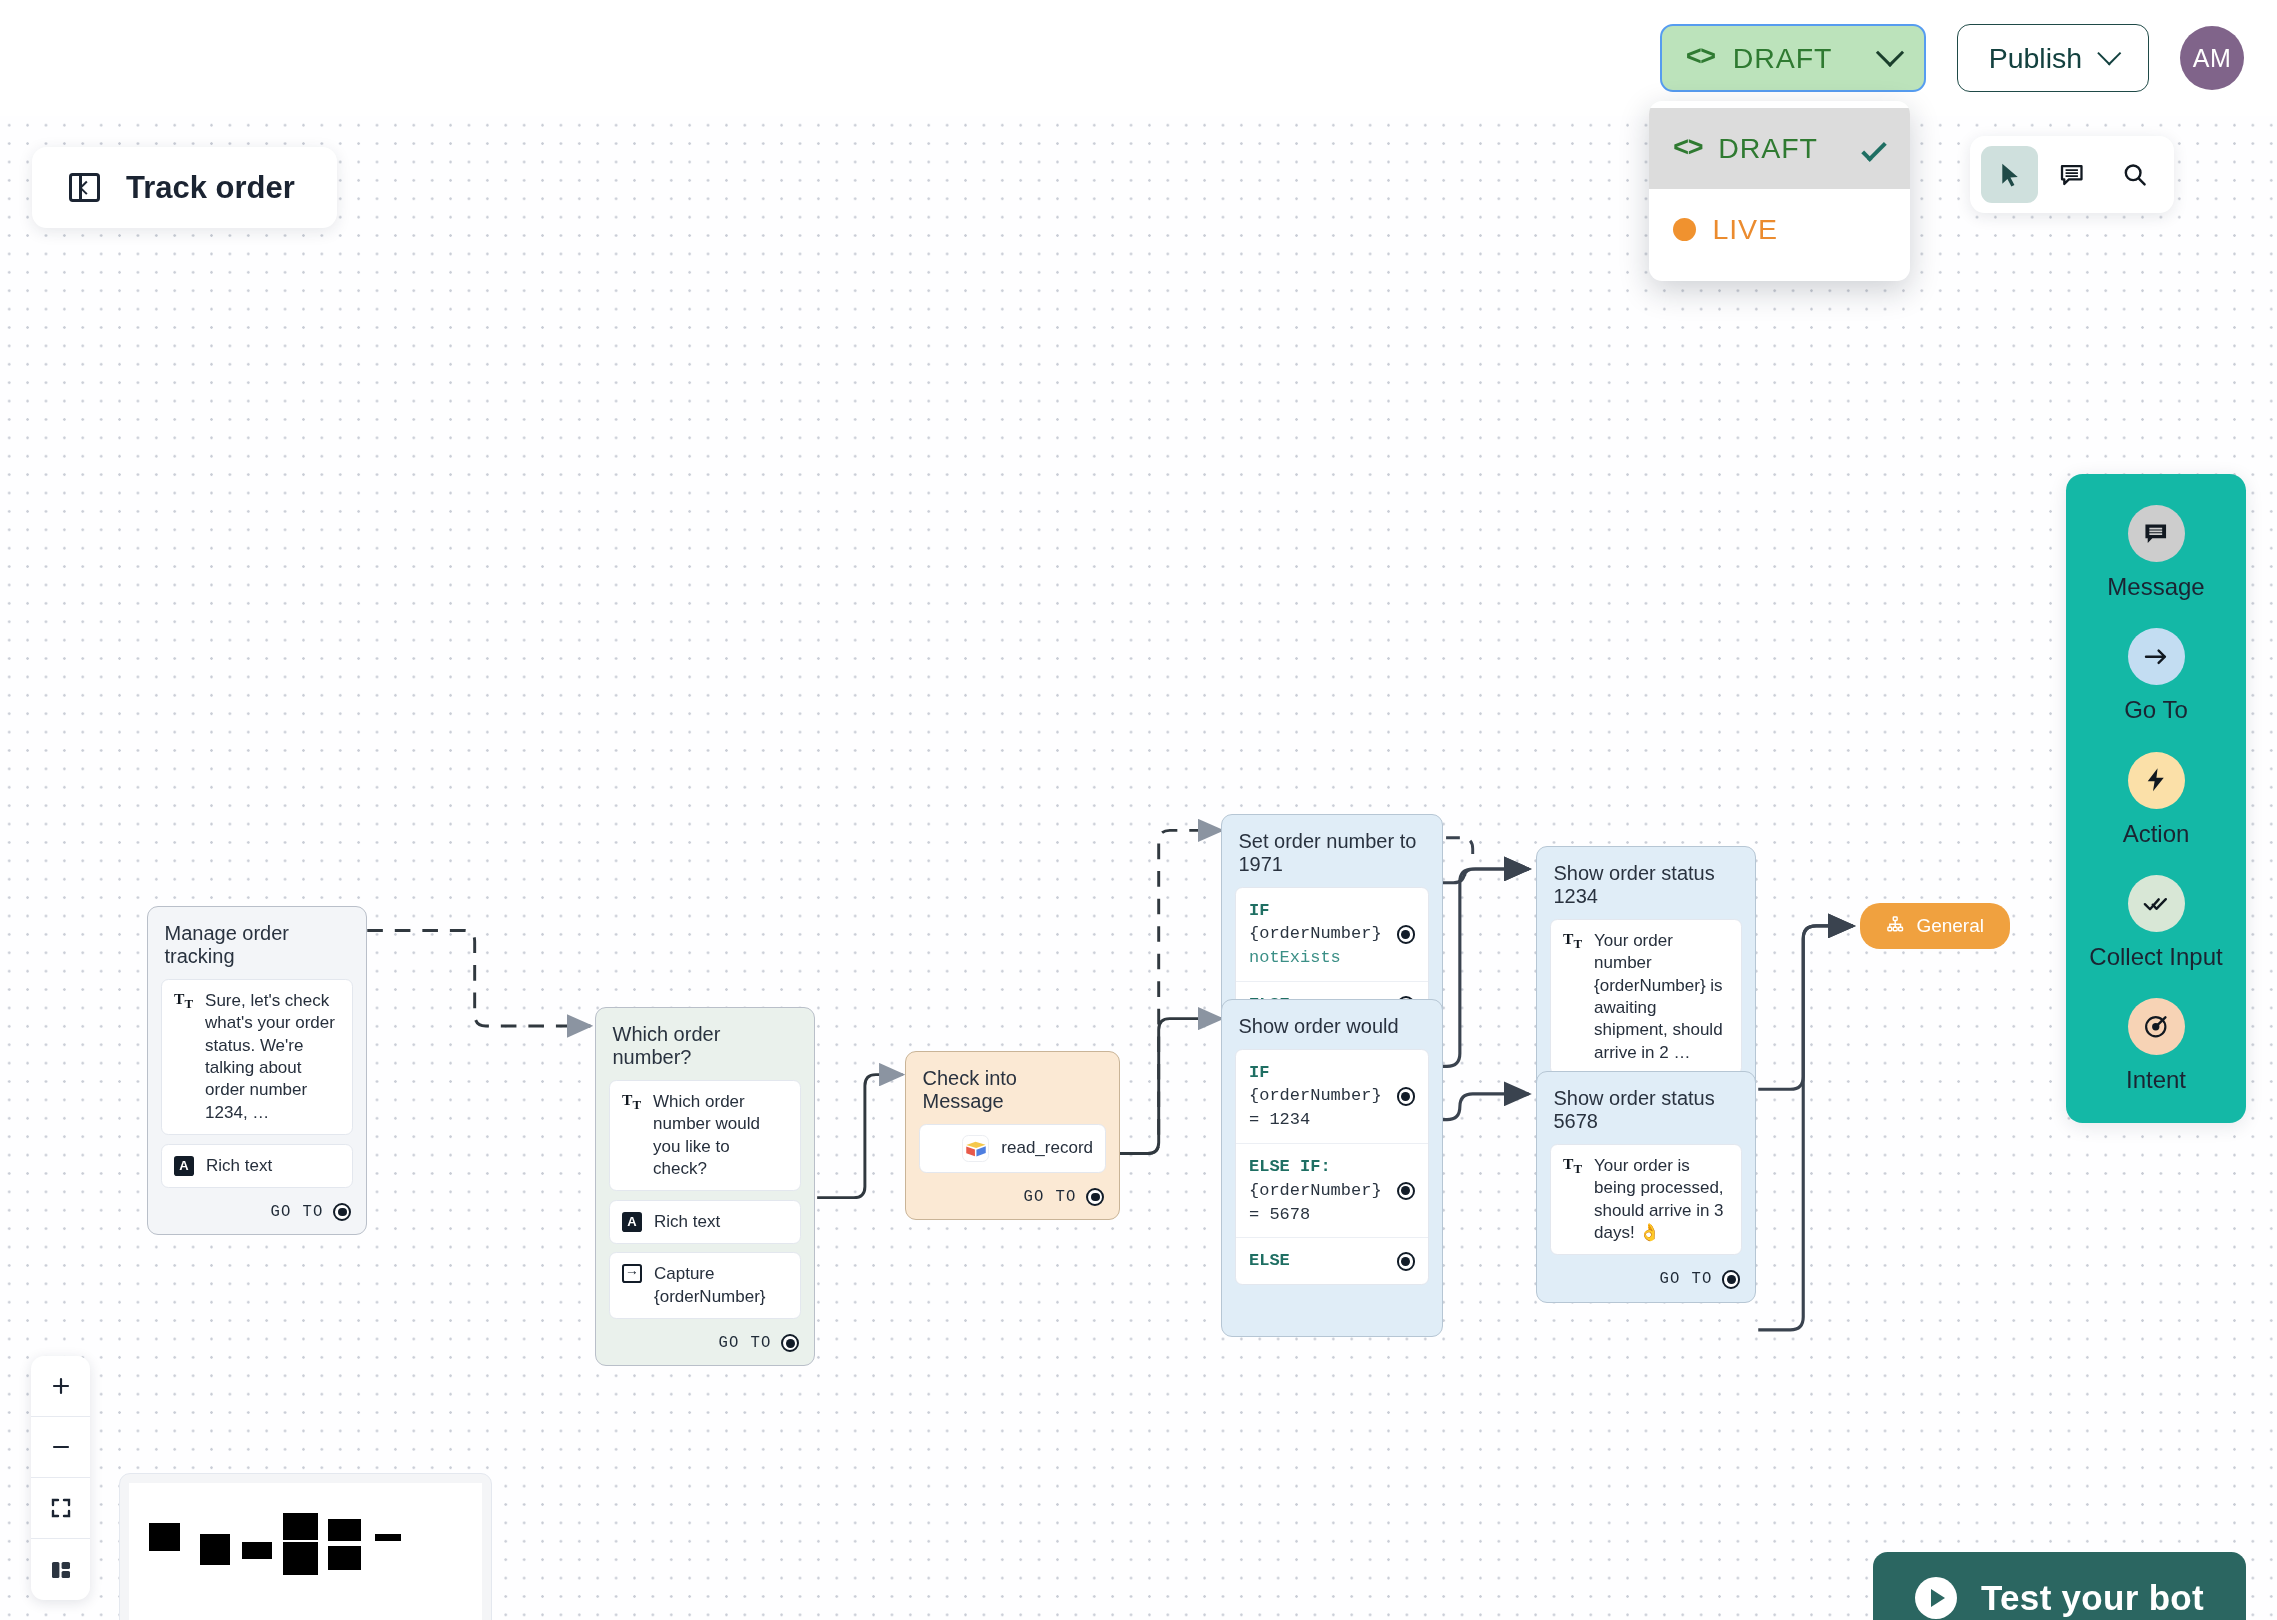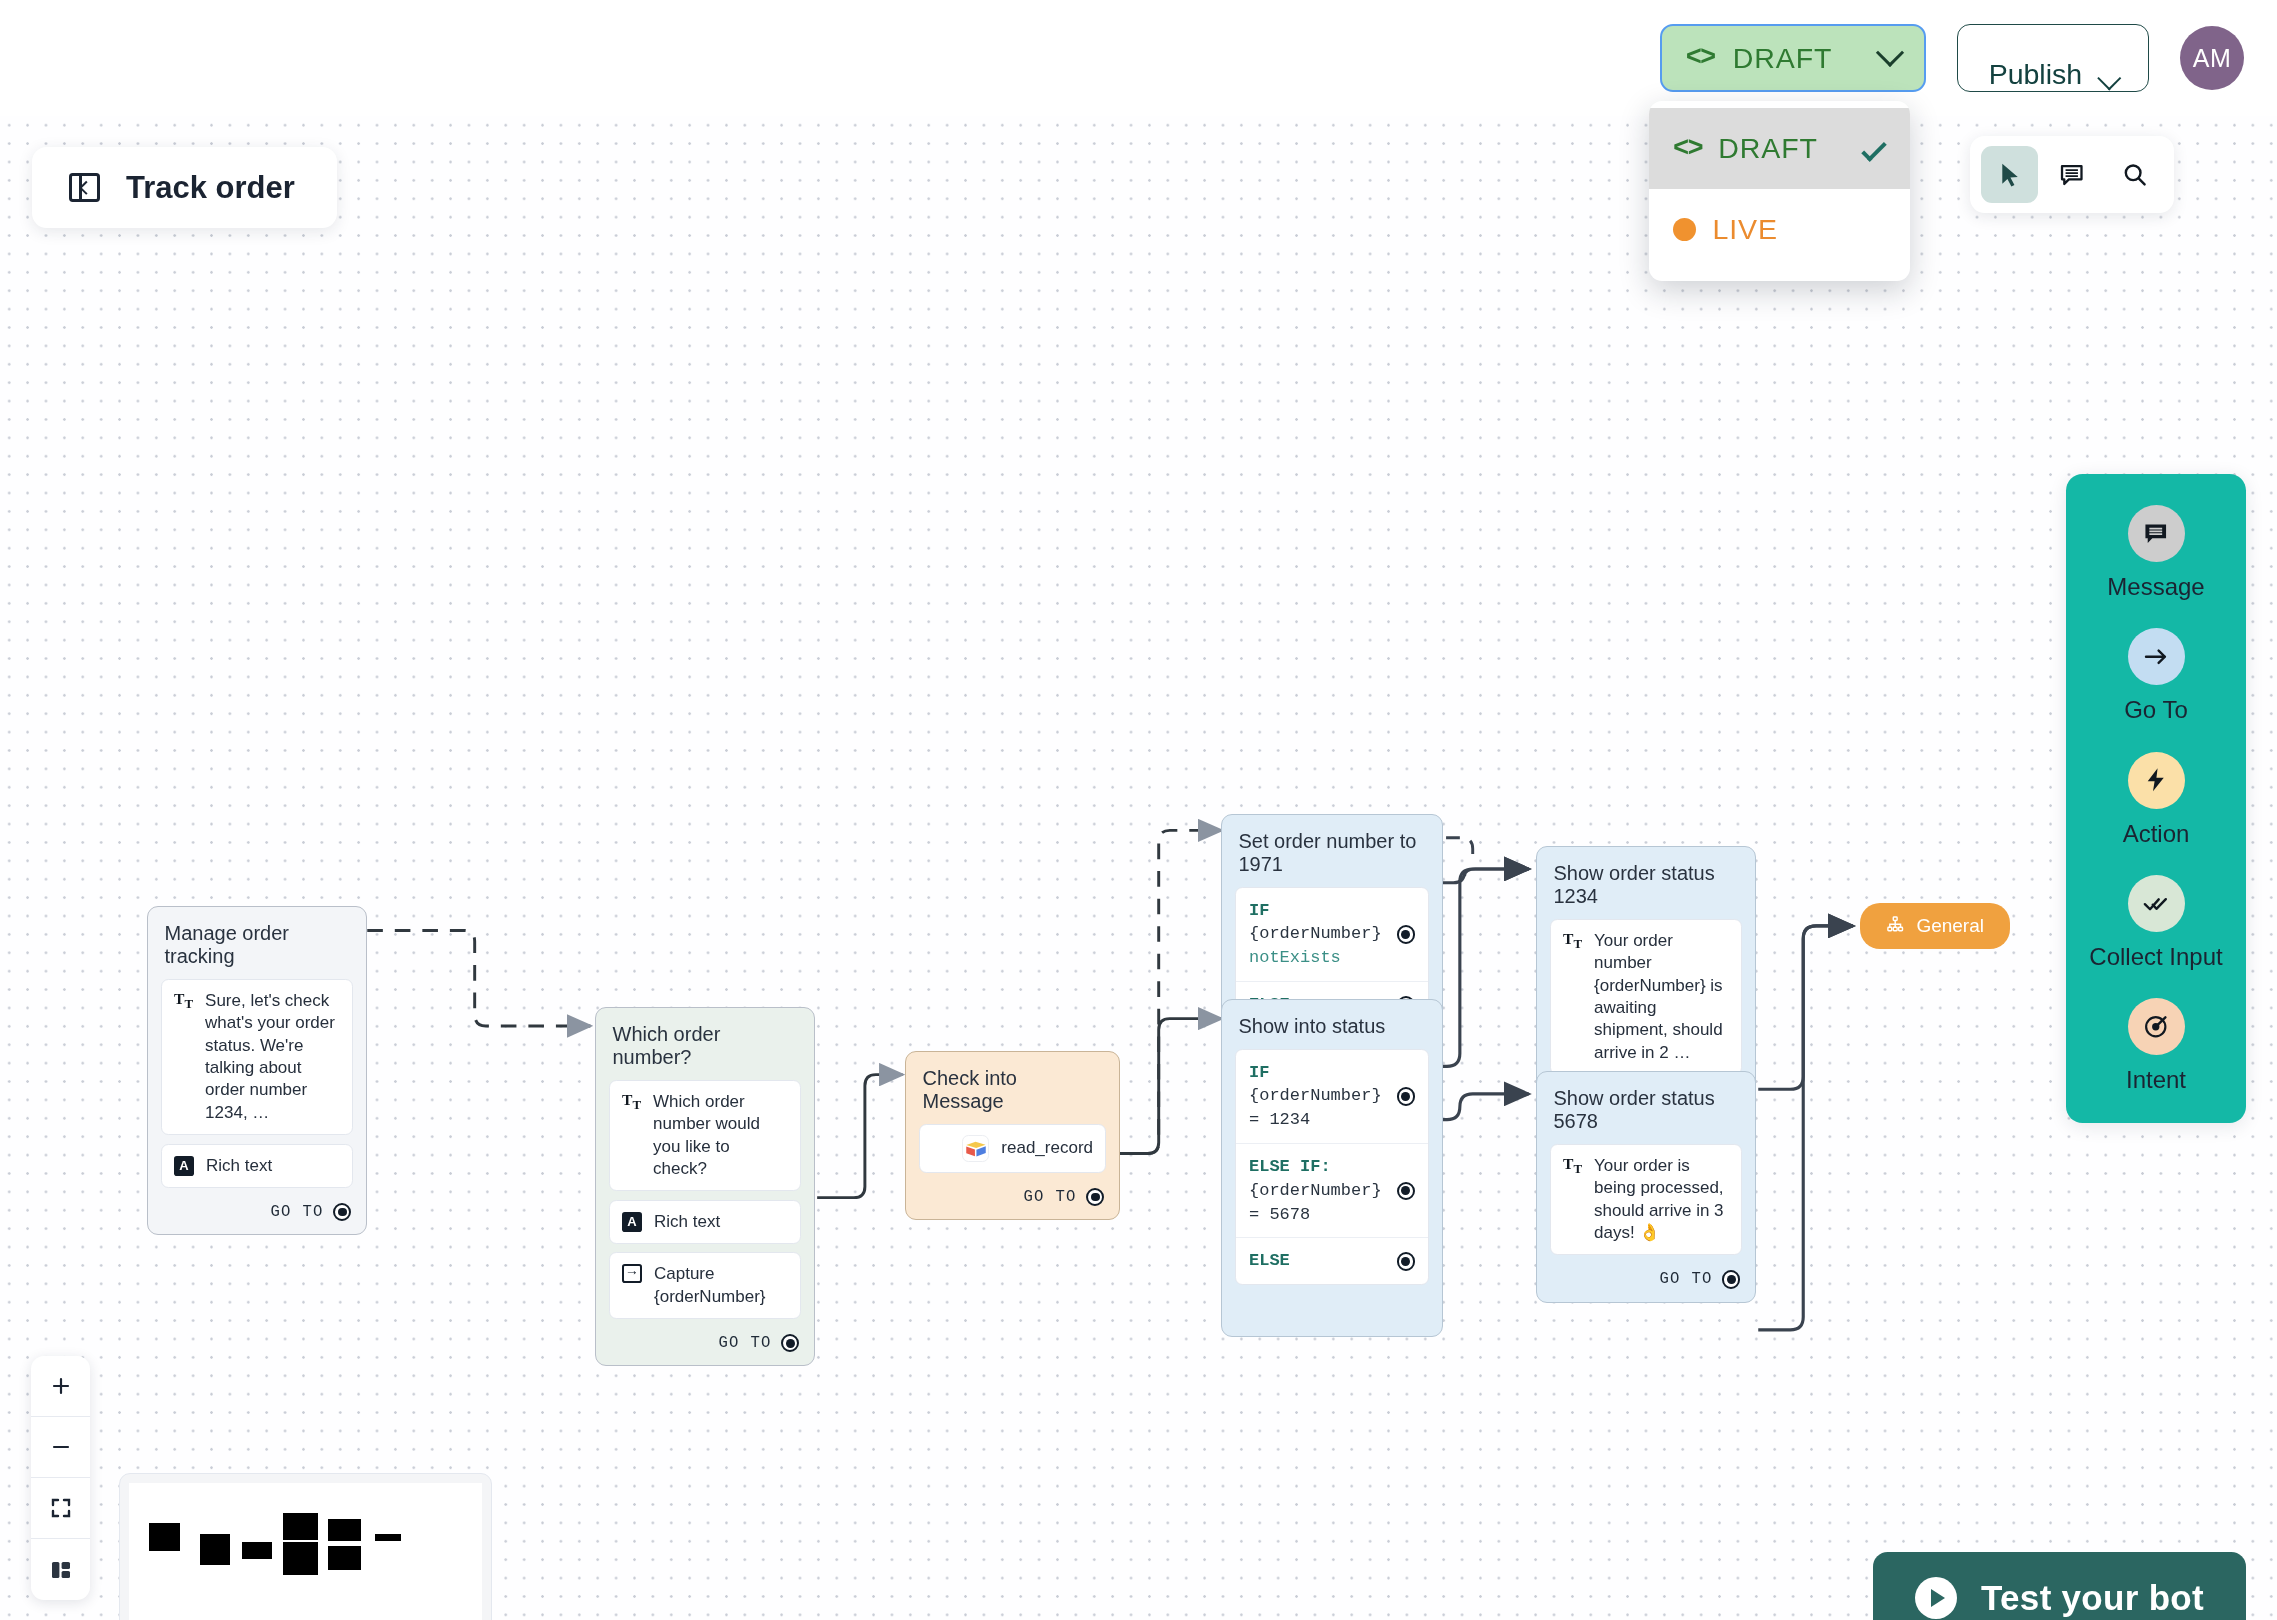--- a/index.html
+++ b/index.html
@@ -27,21 +27,21 @@
   }
   .code-glyph { font-size: 27px; color: #2f7a31; font-weight: 700; letter-spacing: -1.8px;
     font-family: "Liberation Mono", monospace; }
   #env-label { font-size: 28.5px; color: #2f7a31; letter-spacing: 0.9px; }
   .chev { width: 20px; height: 20px; border-right: 3.7px solid #1f4a3a;
     border-bottom: 3.7px solid #1f4a3a; transform: rotate(45deg) translate(-3.7px,-3.7px); }
   #env-btn .chev { border-color: #1b3f2c; margin-left: auto; }
 
   #publish-btn {
     height: 68px; border-radius: 13px; background: #fff; border: 1.8px solid #1f4a47;
-    display: flex; align-items: flex-end; gap: 18.4px; padding: 0 31px; cursor: pointer;
+    display: flex; align-items: center; gap: 18.4px; padding: 0 31px; cursor: pointer;
   }
   #publish-label { font-size: 28.5px; color: #13413f; }
   #publish-btn .chev { border-color: #13413f; border-width: 2.8px; width: 16.5px; height: 16.5px; }
 
   #avatar {
     width: 64px; height: 64px; border-radius: 50%; background: #80648a;
     color: #fff; font-size: 25px; display: flex; align-items: center; justify-content: center;
     cursor: pointer; letter-spacing: 0.5px;
   }
 
@@ -305,21 +305,21 @@
         </div>
         <div class="cond-row">
           <span class="txt kw">ELSE</span>
           <span class="port"></span>
         </div>
       </div>
     </div>
   </div>
 
   <div class="node n-blue" style="left:1221px; top:883px; width:222px; padding-bottom:40px;">
-    <div class="title">Show into status</div>
+    <div class="title">Show order would</div>
     <div class="body">
       <div class="cond">
         <div class="cond-row">
           <span class="txt">
             <span class="kw">IF</span>
             <span class="var">{orderNumber} = 1234</span>
           </span>
           <span class="port"></span>
         </div>
         <div class="cond-row">

